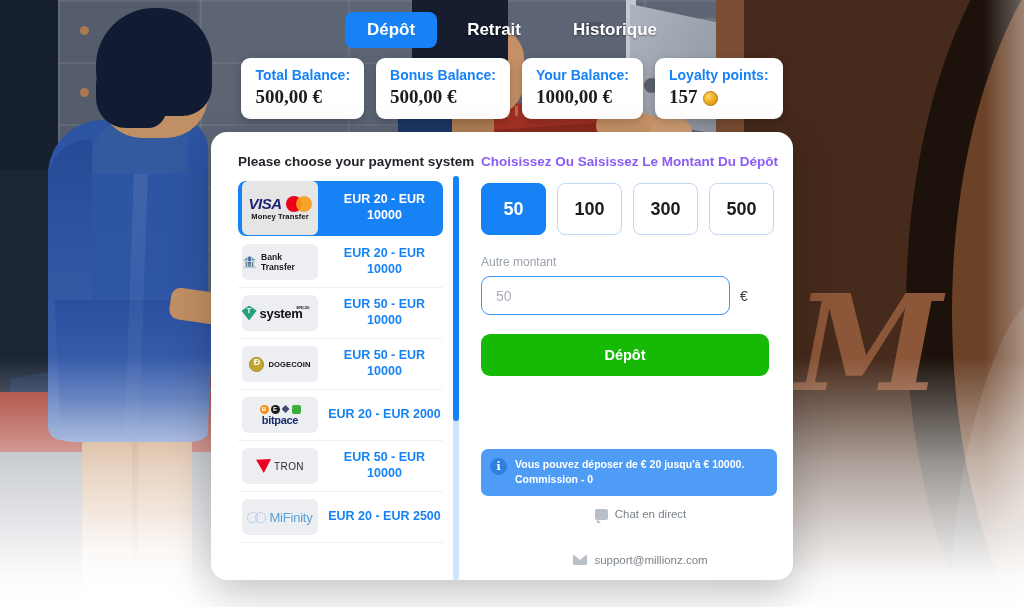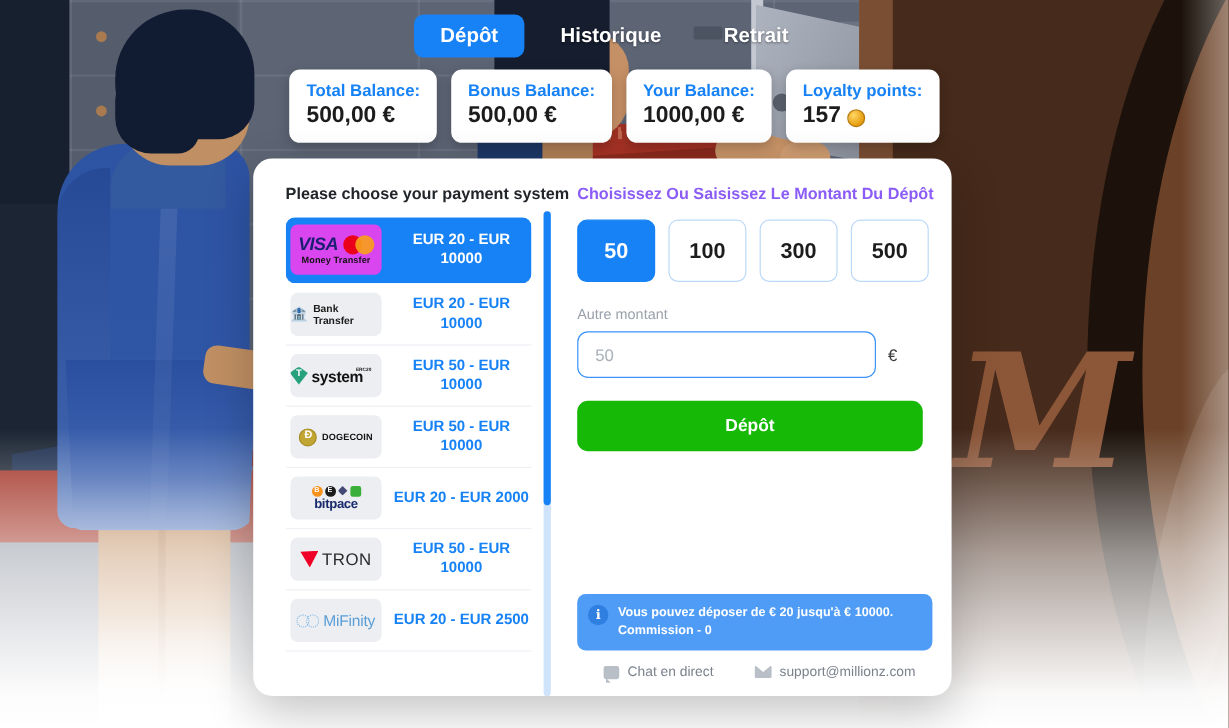--- a/index.html
+++ b/index.html
@@ -301,21 +301,21 @@
     min-width: 108px;
     box-shadow: 0 3px 10px rgba(0,0,0,.22);
   }
   .bal-label {
     font-size: 14px; font-weight: 700; color: #1682f5;
     white-space: nowrap; margin-bottom: 3px;
   }
   .bal-value {
     font-size: 19px; font-weight: 700; color: #1c1c1c;
     white-space: nowrap;
-    display: flex; align-items: center; gap: 5px;
+    display: flex; align-items: center; gap: 5px; font-family: Liberation Serif, serif;
   }
   .coin {
     display: inline-block; width: 15px; height: 15px; border-radius: 50%;
     background: radial-gradient(circle at 34% 32%, #ffd766, #e8a317 62%, #c8860d);
     border: 1px solid #b8790a;
     position: relative; top: 1px;
   }
 
   
   .modal {
@@ -362,22 +362,22 @@
   .logo-box {
     width: 76px; height: 36px;
     margin: 0 8px 0 4px;
     background: #eceef1;
     border-radius: 6px;
     display: flex; align-items: center; justify-content: center;
     flex: 0 0 auto;
     overflow: hidden;
   }
   .pay-row.selected .logo-box {
-    background: #d946ef;
-    height: 42px;
+    background: #e5e5e5;
+    height: 54px;
     flex-direction: column;
     gap: 0px;
   }
   .pay-limit {
     font-size: 12.5px; font-weight: 700; color: #1682f5;
     line-height: 1.25;
     text-align: center;
     flex: 1 1 auto;
   }
   .pay-row.selected .pay-limit { color: #ffffff; }
@@ -437,21 +437,21 @@
   .bp-diamond { width: 8px; height: 8px; background: #454a75;
                 clip-path: polygon(50% 0,100% 50%,50% 100%,0 50%); }
   .bp-green { width: 9px; height: 9px; background: #3ab03a; border-radius: 2px; }
   .bitpace-txt { font-size: 11px; font-weight: 700; color: #1a2b6d; letter-spacing: -.3px; }
 
   .tron-row { display: flex; align-items: center; gap: 3px; }
   .tron-ico {
     width: 15px; height: 14px; background: #ef0027;
     clip-path: polygon(0 6%, 100% 0, 52% 100%);
   }
-  .tron-txt { font-size: 14px; font-weight: 500; color: #2b2b2b; letter-spacing: .4px; }
+  .tron-txt { font-size: 10px; font-weight: 500; color: #2b2b2b; letter-spacing: .4px; }
 
   .mifinity-row { display: flex; align-items: center; gap: 3px; }
   .mif-inf {
     display: flex; align-items: center;
   }
   .mif-ring {
     width: 11px; height: 11px; border-radius: 50%;
     border: 1.6px dotted #7fb8e8;
   }
   .mif-ring:nth-child(2) { margin-left: -3px; }
@@ -537,20 +537,21 @@
     color: #ffffff; font-size: 11px; font-weight: 700;
     font-family: "DejaVu Serif", serif;
     display: flex; align-items: center; justify-content: center;
     margin-top: 1px;
   }
   .info-txt { font-size: 10.5px; font-weight: 700; color: #ffffff; line-height: 1.45; }
   .support-row {
     margin-top: 12px; margin-bottom: 14px;
     display: flex; align-items: center; gap: 34px;
     padding-left: 22px;
+    flex-direction: column;
   }
   .support-item {
     display: flex; align-items: center; gap: 7px;
     font-size: 11.5px; color: #7b828c; cursor: pointer;
     white-space: nowrap;
   }
   .chat-ico {
     width: 13px; height: 11px; background: #b9bfc7; border-radius: 2px;
     position: relative;
   }
@@ -661,22 +662,22 @@
       <div class="vault-sheen"></div>
       <div class="vault-logo">M</div>
     </div>
 
     <div class="fade-right"></div>
     <div class="fade-bottom"></div>
   </div>
 
   <div class="tabs">
     <div class="tab active">Dépôt</div>
+    <div class="tab">Retrait</div>
     <div class="tab">Historique</div>
-    <div class="tab">Retrait</div>
   </div>
 
   <div class="balances">
     <div class="bal-card">
       <div class="bal-label">Total Balance:</div>
       <div class="bal-value">500,00 €</div>
     </div>
     <div class="bal-card">
       <div class="bal-label">Bonus Balance:</div>
       <div class="bal-value">500,00 €</div>

